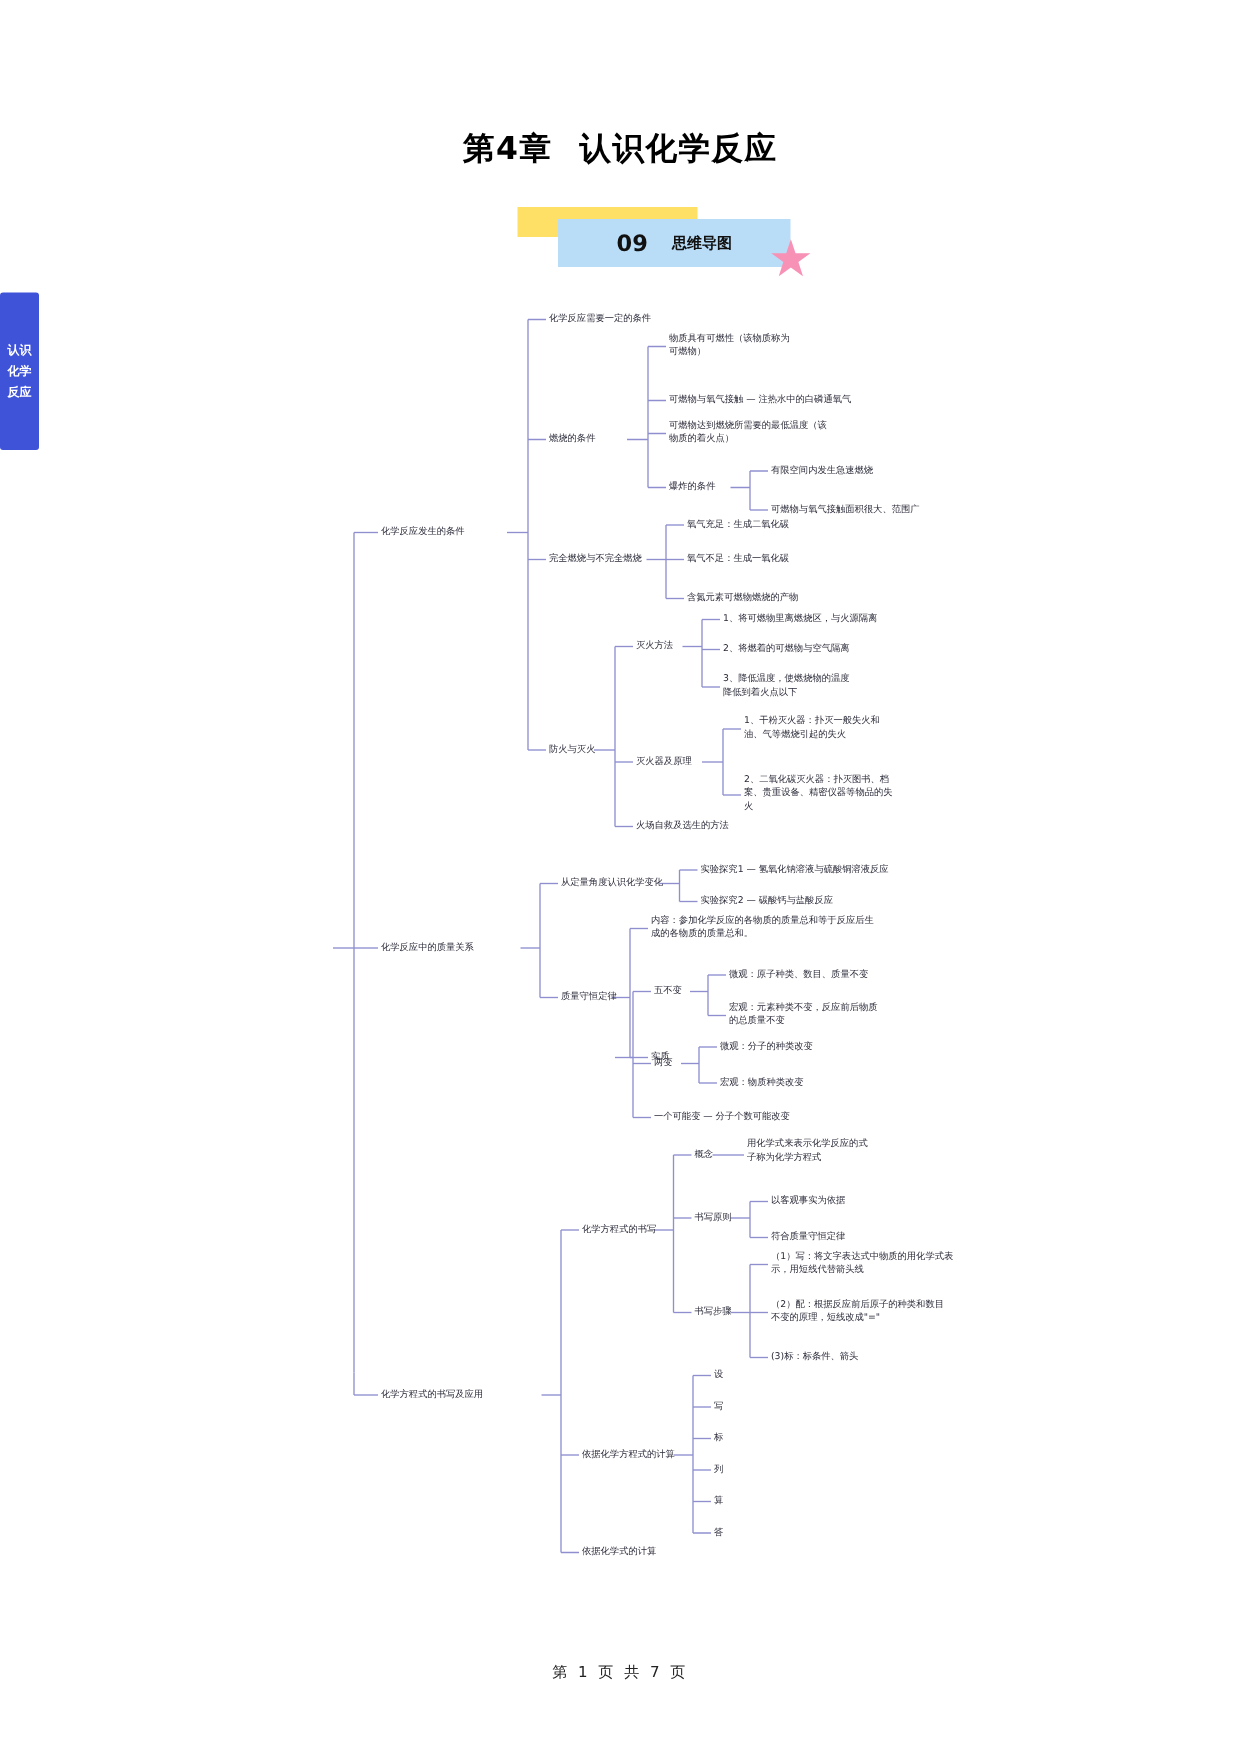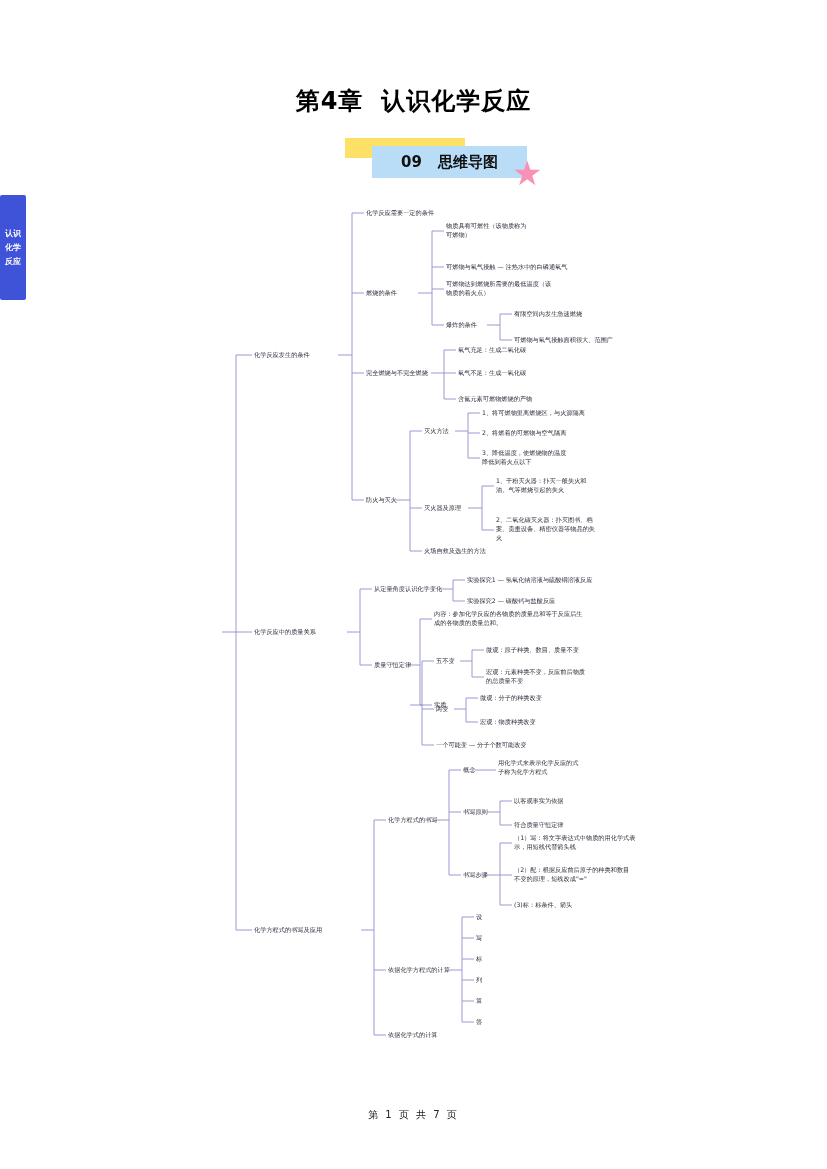--- a/index.html
+++ b/index.html
@@ -9,40 +9,40 @@
     font-family:"DejaVu Sans","Liberation Sans",sans-serif;
     position:relative;
     overflow:hidden;
   }
   .page{position:relative;width:827px;height:1169px;}
 
   
   .chapter-title{
     position:absolute;left:0;right:0;top:85px;
     text-align:center;
-    font-size:24px;font-weight:bold;color:#000;
+    font-size:21px;font-weight:bold;color:#000;
     letter-spacing:1px;
   }
   .chapter-title .no{margin-right:18px;}
 
   .badge-wrap{
     position:absolute;left:0;right:0;top:130px;height:60px;
   }
   .badge-yellow{
     position:absolute;left:345px;top:8px;
     width:120px;height:20px;background:#ffe066;
   }
   .badge-blue{
     position:absolute;left:372px;top:16px;
     width:155px;height:32px;background:#b9ddf7;
     display:flex;align-items:center;justify-content:center;
     gap:16px;
   }
   .badge-blue .num{font-size:15px;font-weight:bold;color:#111;}
-  .badge-blue .txt{font-size:15px;font-weight:bold;color:#111;text-align:center;}
+  .badge-blue .txt{font-size:10px;font-weight:bold;color:#111;text-align:center;}
   .star{
     position:absolute;left:512px;top:26px;width:34px;height:34px;
     color:#f792b6;font-size:34px;line-height:34px;
   }
 
   
   .map{position:absolute;left:0;top:195px;width:827px;height:870px;}
   .svg-layer{position:absolute;left:0;top:0;width:827px;height:870px;}
 
   .node{

